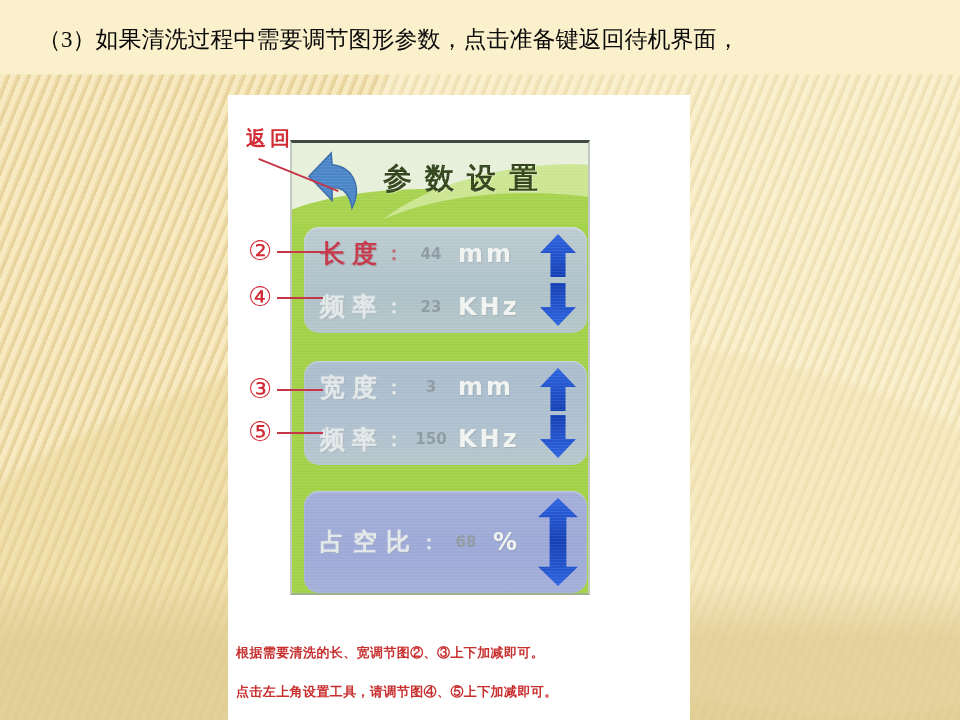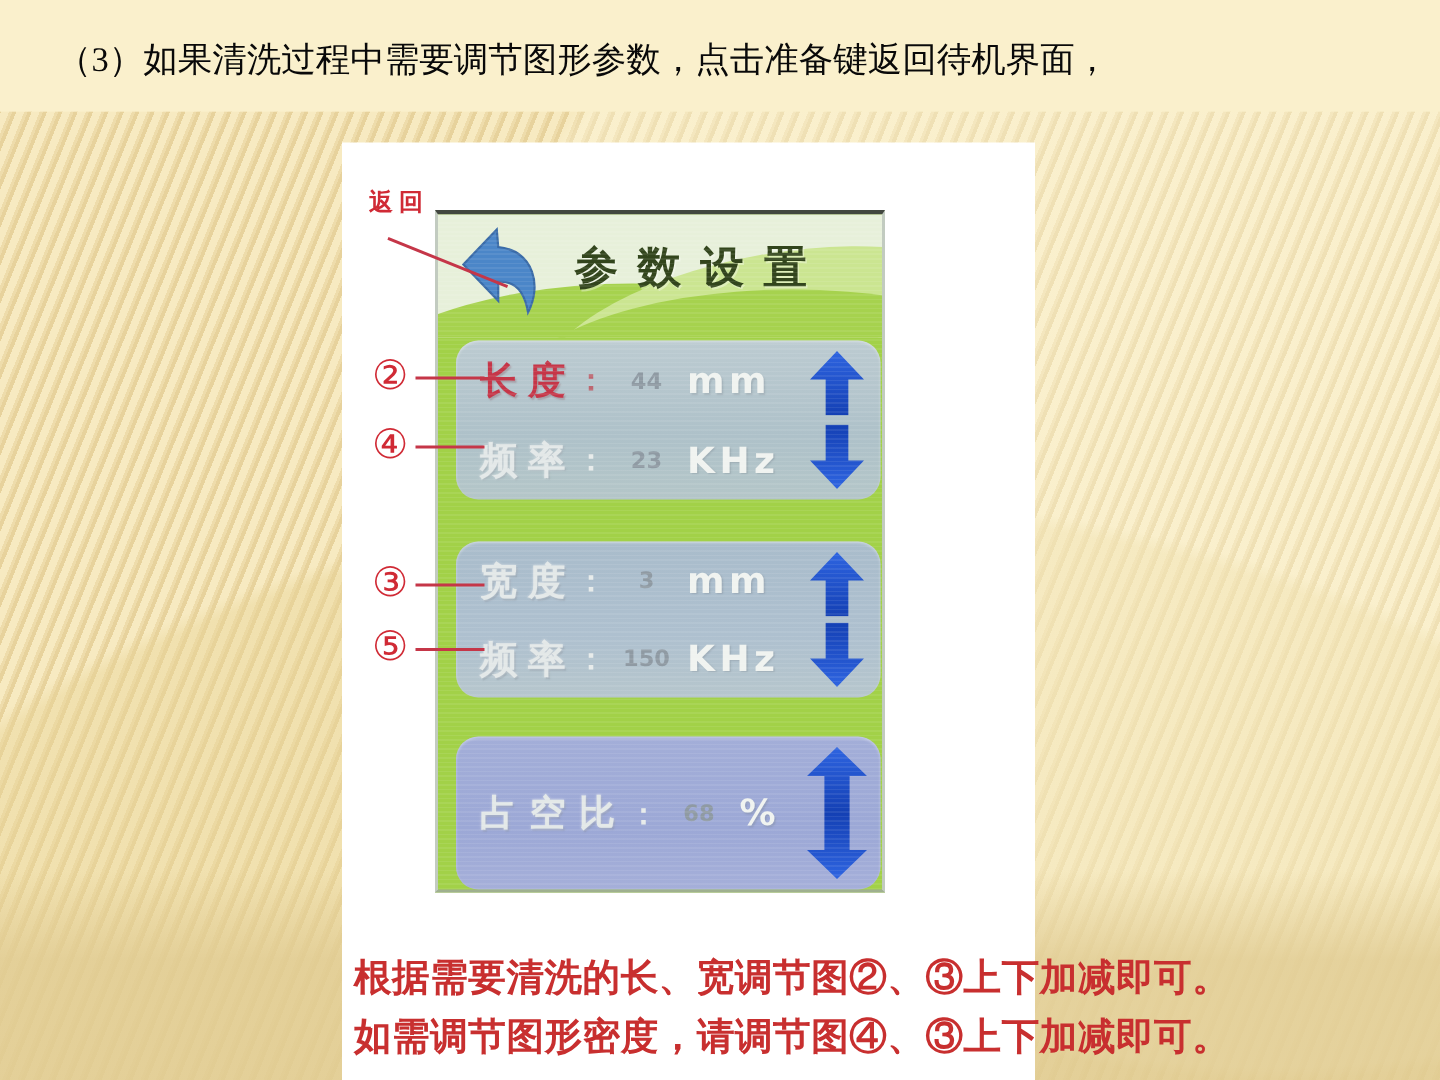--- a/index.html
+++ b/index.html
@@ -88,38 +88,38 @@
   .arr {
     width:36px; height:43px; cursor:pointer;
     background:linear-gradient(180deg,#2e64e0,#1440b4);
     clip-path:polygon(50% 0,100% 44%,71% 44%,71% 100%,29% 100%,29% 44%,0 44%);
   }
   .arr.down { transform:scaleY(-1); }
   .panel-3 .arr { width:40px; height:47px; }
 
   
   .return-label {
-    position:absolute; left:18px; top:30px; font-size:16px; font-weight:bold;
+    position:absolute; left:18px; top:30px; font-size:20px; font-weight:bold;
     color:#d02a35; letter-spacing:4px; z-index:6;
   }
   .ann-line { position:absolute; height:2px; background:#c53648; z-index:6; }
   .line-return { left:31px; top:63px; width:86px; transform:rotate(22deg); transform-origin:0 0; }
   .callout {
     position:absolute; left:20px; font-size:27px; line-height:27px; color:#d02a35; z-index:6;
     font-family:"DejaVu Sans","Liberation Sans",sans-serif;
   }
   .co-2 { top:142px; } .co-4 { top:188px; } .co-3 { top:280px; } .co-5 { top:323px; }
   .ln-2 { left:49px; top:156px; width:46px; }
   .ln-4 { left:49px; top:202px; width:46px; }
   .ln-3 { left:49px; top:294px; width:46px; }
   .ln-5 { left:49px; top:337px; width:46px; }
 
   .notes {
     position:absolute; left:8px; top:538px; width:452px;
-    font-size:25px; font-weight:bold; color:#c82f2f; line-height:39px;
+    font-size:13px; font-weight:bold; color:#c82f2f; line-height:39px;
     letter-spacing:0.4px; white-space:nowrap;
   }
 </style>
 </head>
 <body>
 
 <div class="slide">
 
   <div class="intro">
     <div>（3）如果清洗过程中需要调节图形参数，点击准备键返回待机界面，</div>
@@ -201,17 +201,17 @@
         <div class="arrows">
           <div class="arr"></div>
           <div class="arr down"></div>
         </div>
       </div>
 
     </div>
 
     <div class="notes">
       <div>根据需要清洗的长、宽调节图②、③上下加减即可。</div>
-      <div>如需调节图形密度，请调节图④、③上下加减即可。</div>
+      <div>点击左上角设置工具，请调节图④、⑤上下加减即可。</div>
     </div>
 
   </div>
 </div>
 
 </body></html>

